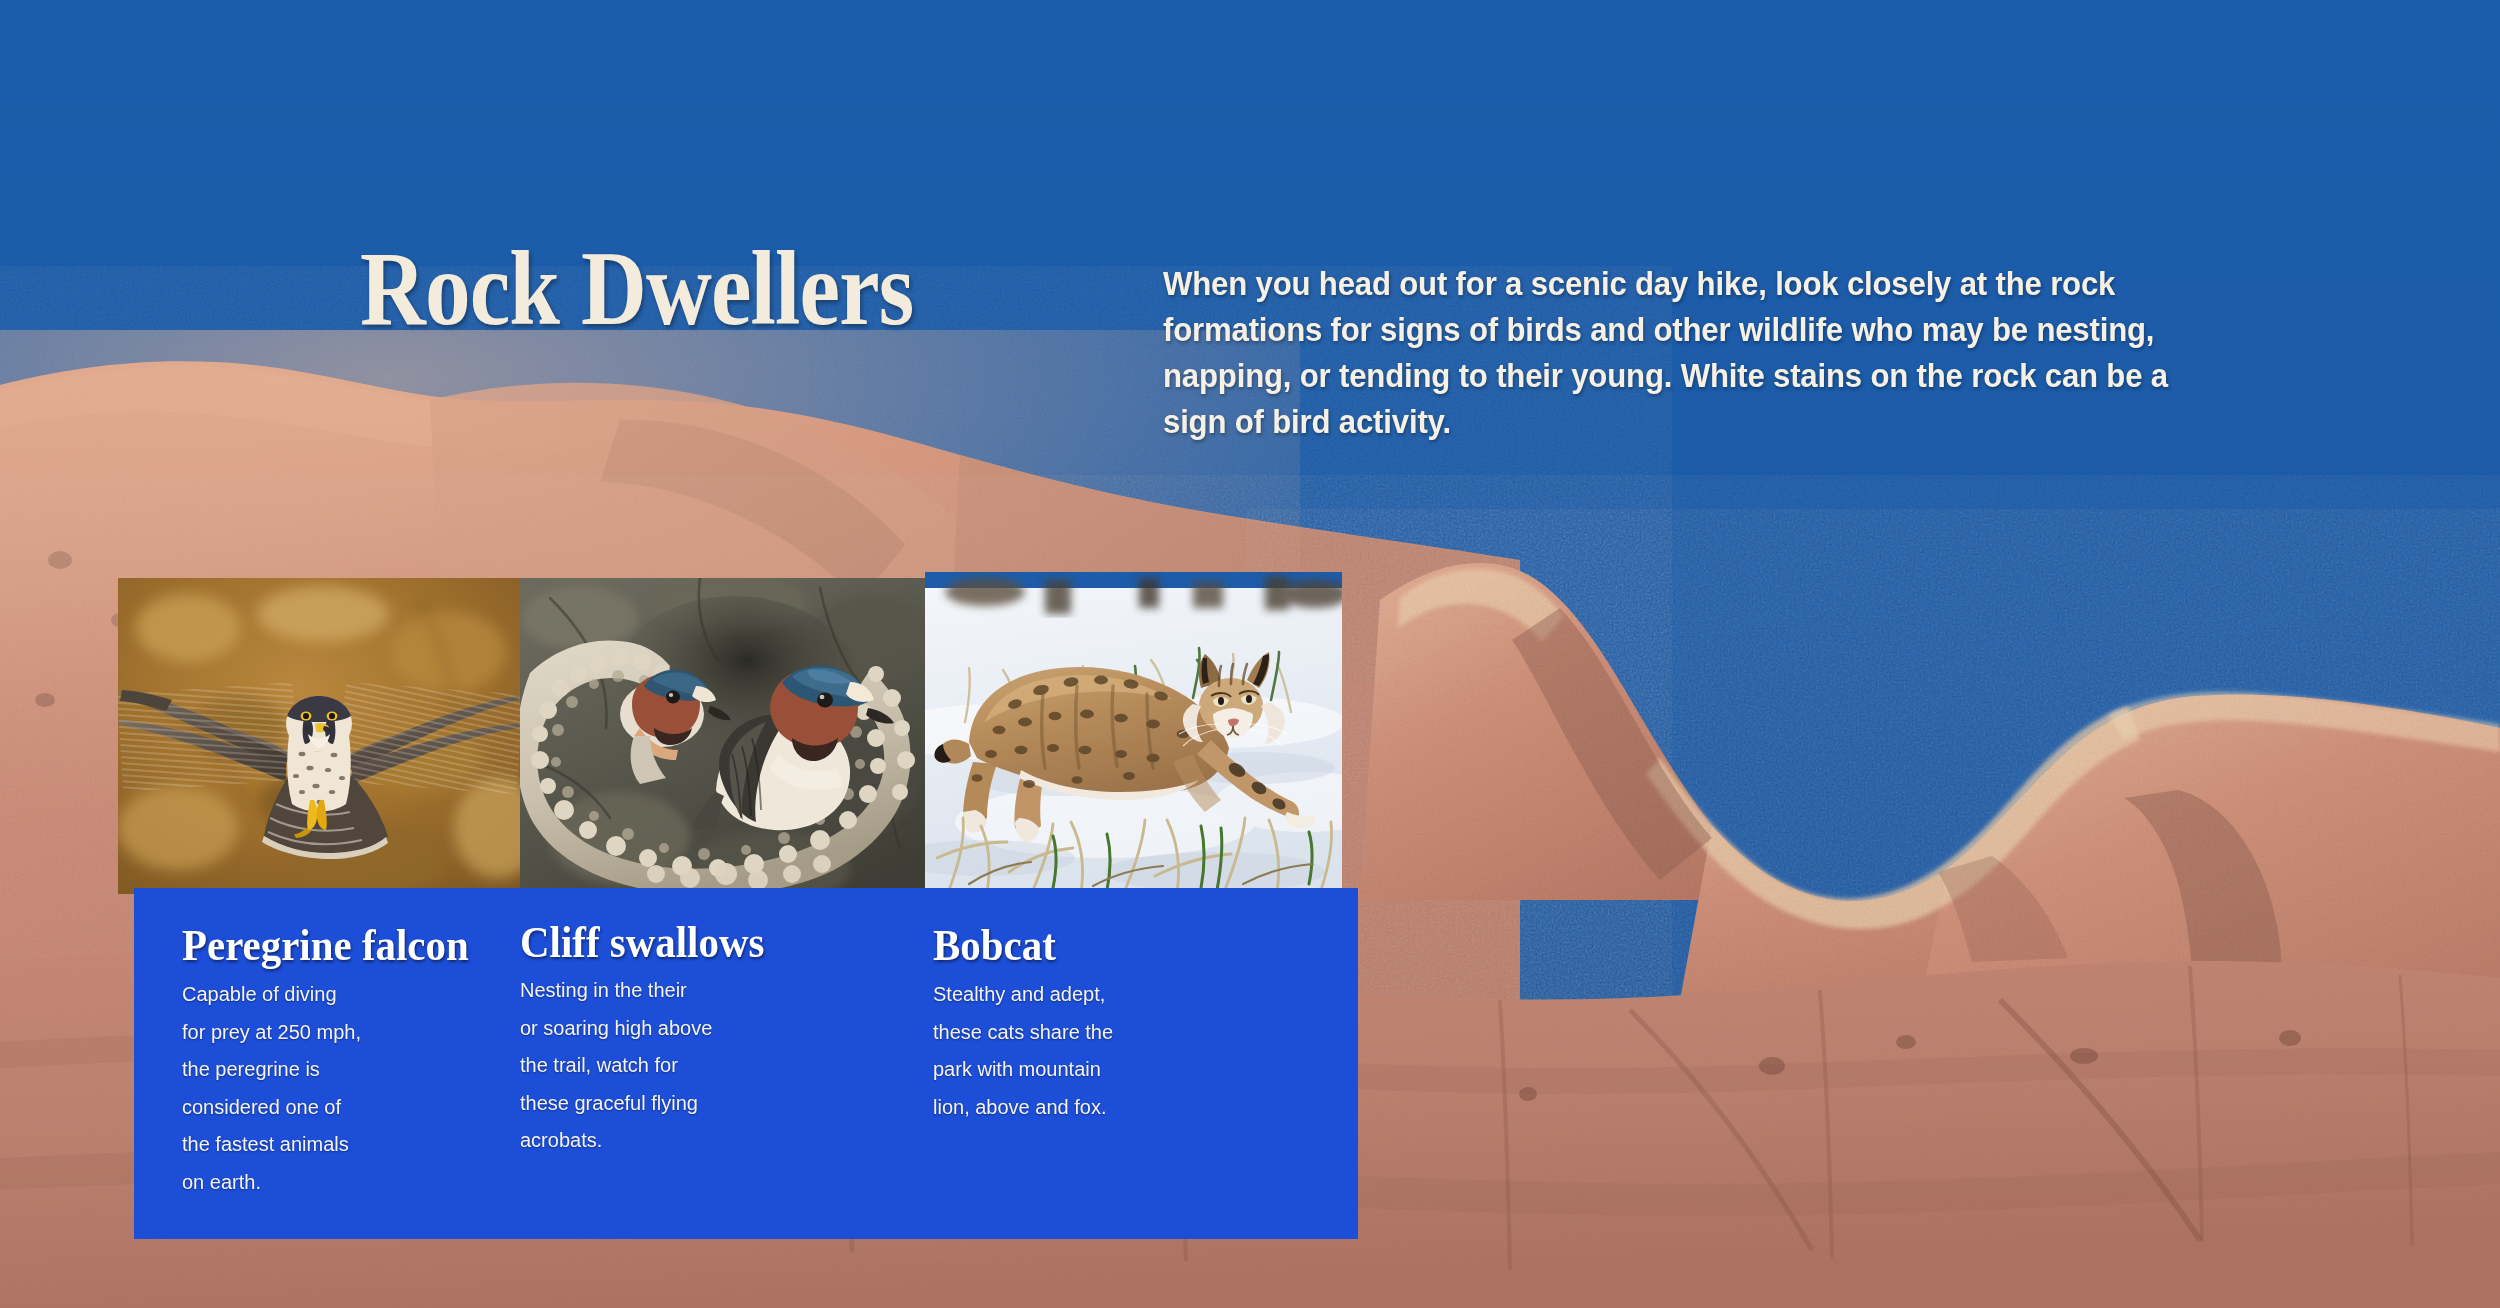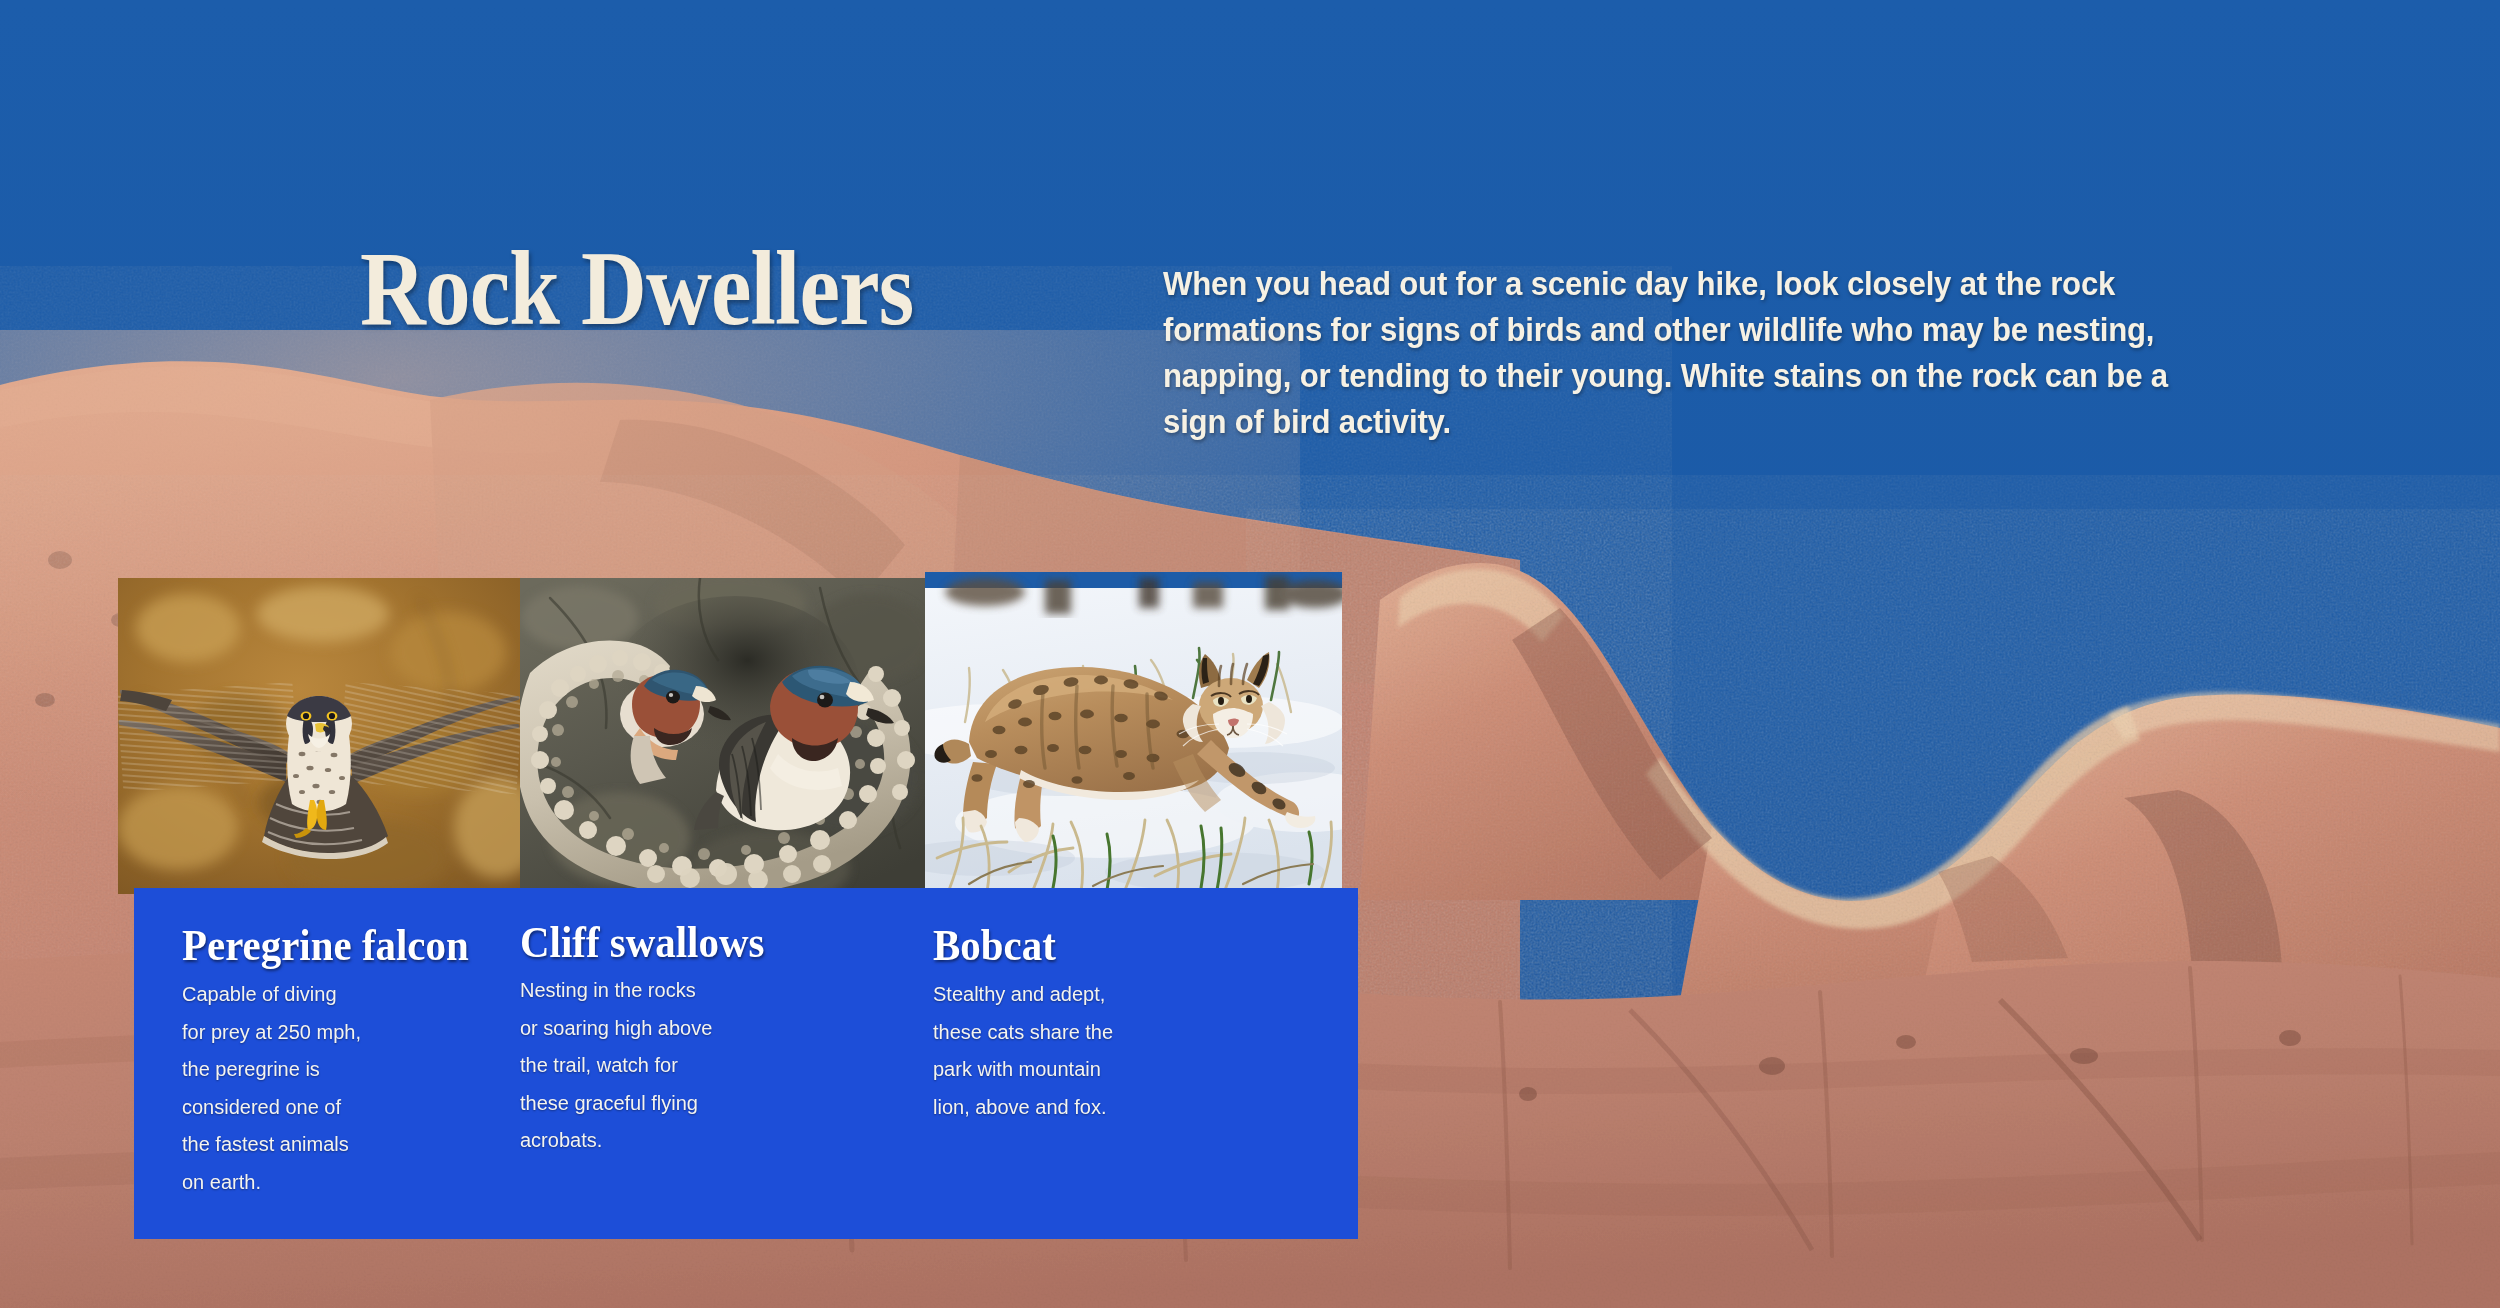--- a/index.html
+++ b/index.html
@@ -856,21 +856,21 @@
       <div class="card-title">Peregrine falcon</div>
       <div class="card-body">Capable of diving
 for prey at 250 mph,
 the peregrine is
 considered one of
 the fastest animals
 on earth.</div>
     </div>
     <div class="card" id="card-1">
       <div class="card-title">Cliff swallows</div>
-      <div class="card-body">Nesting in the rocks
+      <div class="card-body">Nesting in the their
 or soaring high above
 the trail, watch for
 these  graceful flying
 acrobats.</div>
     </div>
     <div class="card" id="card-2">
       <div class="card-title">Bobcat</div>
       <div class="card-body">Stealthy and adept,
 these cats share the
 park with mountain

